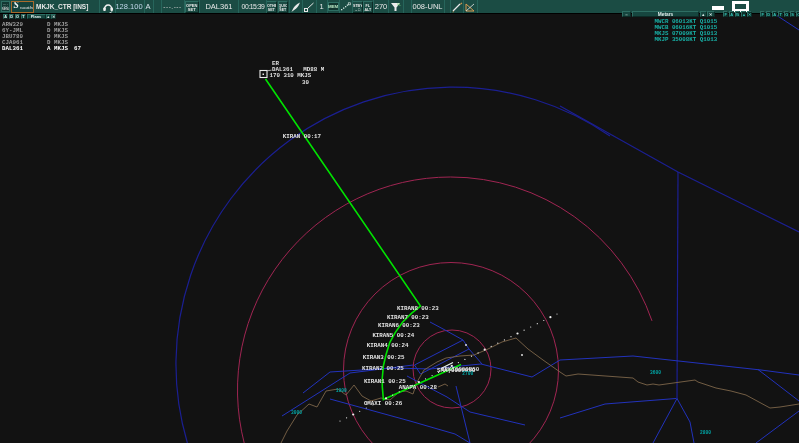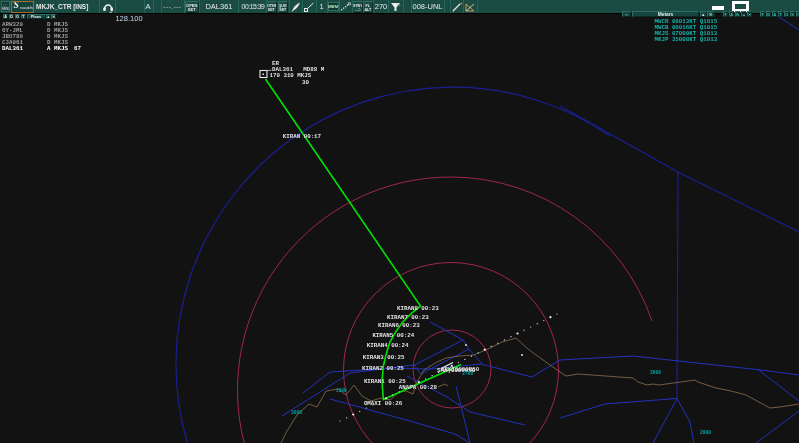--- a/index.html
+++ b/index.html
@@ -122,21 +122,21 @@
         <span style="position:absolute;left:2px;top:-1.5px;font-family:&quot;Liberation Serif&quot;,serif;font-style:italic;font-weight:bold;color:#f4f4f4;font-size:9.5px">S</span>
         <span style="position:absolute;left:8.5px;top:3px;font-family:&quot;Liberation Serif&quot;,serif;font-style:italic;color:#ececec;font-size:5px">weatbox</span>
       </div>
 <div style="position:absolute;left:36px;top:0;font-family:&quot;Liberation Sans&quot;,sans-serif;color:#e8e8e8;font-size:6.5px;line-height:14px;font-weight:bold;white-space:nowrap">MKJK_CTR [INS]</div>
 <svg width="12" height="12" style="position:absolute;left:102px;top:1px">
         <path d="M2.5 8 A3.6 4 0 0 1 9.7 8" fill="none" stroke="#f0f0f0" stroke-width="1.5"></path>
         <rect x="1.2" y="6.5" width="2.6" height="3.6" rx="1" fill="#f0f0f0"></rect>
         <rect x="8.4" y="6.5" width="2.6" height="3.6" rx="1" fill="#f0f0f0"></rect>
         <path d="M10 10.2 q-0.2 1.6 -2.6 1.6" fill="none" stroke="#f0f0f0" stroke-width="0.8"></path>
       </svg>
-<div style="position:absolute;left:115px;top:13px;width:28px;height:11.5px;overflow:hidden">
+<div style="position:absolute;left:115px;top:1px;width:28px;height:11.5px;overflow:hidden">
         <div style="display:flex;align-items:center;justify-content:center;height:100%;font-family:&quot;Liberation Sans&quot;,sans-serif;color:#e8e8e8;font-size:7.5px;color:#c2d8ec">128.100</div>
       </div>
 <div style="position:absolute;left:143px;top:1px;width:10px;height:11.5px;overflow:hidden">
         <div style="display:flex;align-items:center;justify-content:center;height:100%;font-family:&quot;Liberation Sans&quot;,sans-serif;color:#e8e8e8;font-size:7.5px;color:#d8e4ec">A</div>
       </div>
 <div style="position:absolute;left:161px;top:1px;width:23px;height:11.5px;overflow:hidden">
         <div style="display:flex;align-items:center;justify-content:center;height:100%;font-family:&quot;Liberation Sans&quot;,sans-serif;color:#e8e8e8;font-size:6.5px;color:#cfcfcf;letter-spacing:0.5px">---.---</div>
       </div>
 <div style="position:absolute;left:185px;top:1px;width:13.5px;height:11.5px;border-top:1px solid #2e6e63;border-left:1px solid #2e6e63;border-bottom:1px solid #0c2b26;border-right:1px solid #0c2b26;overflow:hidden">
         <div style="text-align:center;font-family:&quot;Liberation Sans&quot;,sans-serif;color:#e8e8e8;font-size:4px;line-height:4.4px;padding-top:1.6px;font-weight:bold">OPEN<br>SET</div>

